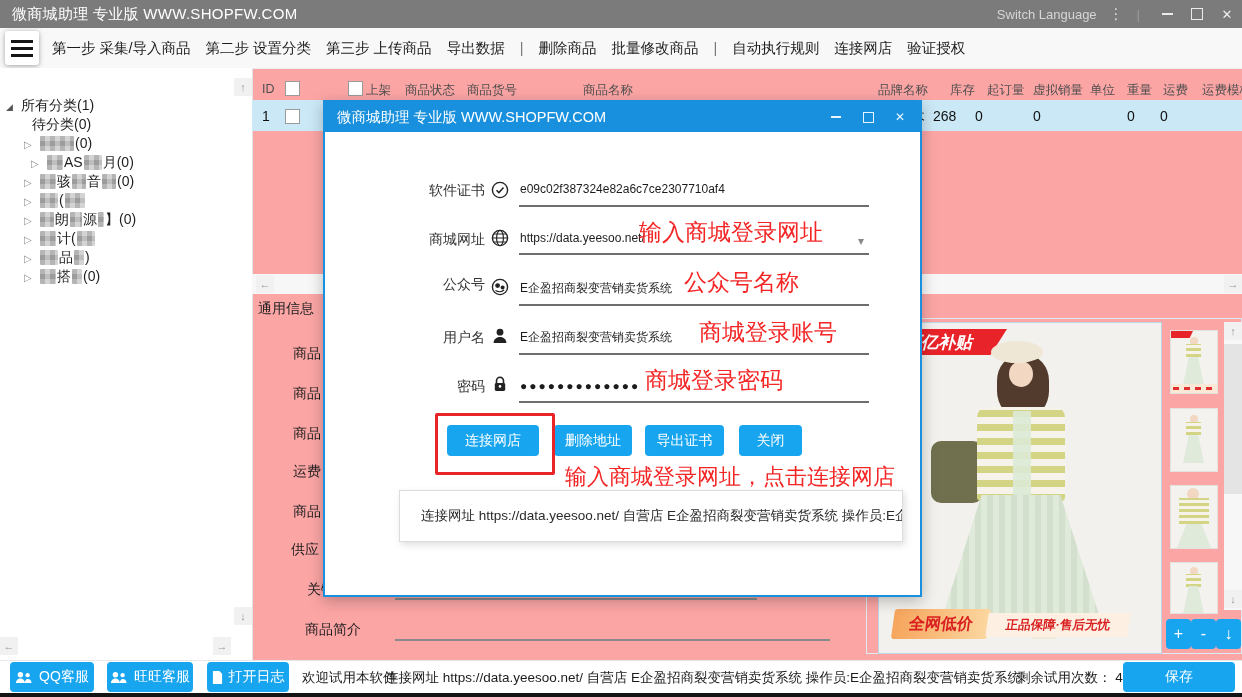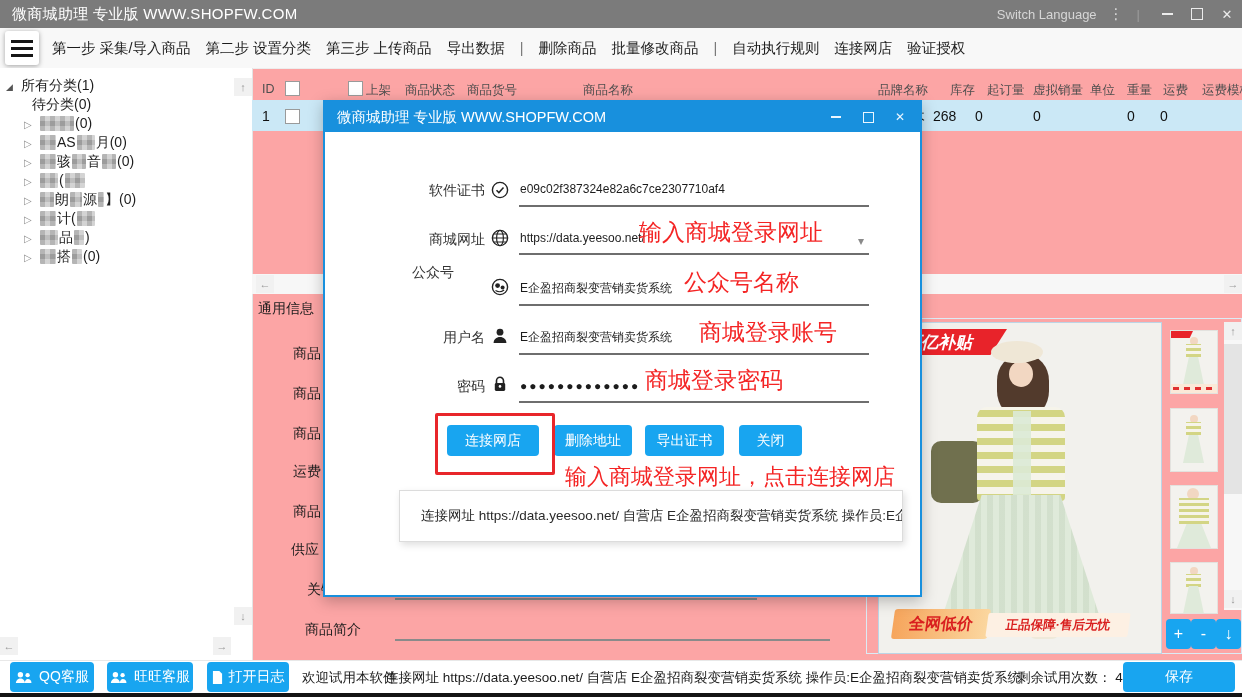--- a/index.html
+++ b/index.html
@@ -17,21 +17,21 @@
   .wc.max i{display:block;width:10px;height:10px;border:1.5px solid #ececec;}
   
   .menubar{position:absolute;left:0;top:28px;width:1242px;height:40px;background:#f8f8f8;border-bottom:1px solid #ededed;}
   .hamburger{position:absolute;left:5px;top:3px;width:34px;height:34px;background:#fff;border-radius:3px;
              box-shadow:0 1px 5px rgba(0,0,0,.35);display:flex;flex-direction:column;justify-content:center;gap:4px;align-items:center;}
   .hamburger i{display:block;width:22px;height:3px;background:#161616;}
   .menu-items{position:absolute;left:52px;top:0;height:40px;display:flex;align-items:center;gap:15px;font-size:14.5px;color:#1c1c1c;white-space:nowrap;}
   .menu-items .sep{color:#777;}
   
   .sidebar{position:absolute;left:0;top:68px;width:252px;height:592px;background:#fff;border-right:1px solid #e4e4e4;}
-  .tree{position:absolute;left:0;top:8px;width:230px;font-size:14px;line-height:19px;color:#1d1d1d;}
+  .tree{position:absolute;left:0;top:28px;width:230px;font-size:14px;line-height:19px;color:#1d1d1d;}
   .tree-row{white-space:nowrap;height:19px;}
   .expander{display:inline-block;width:12px;margin-right:3px;font-size:9px;color:#555;}
   .expander.collapsed{color:#8f8f8f;font-size:10px;}
   .mosaic{display:inline-block;height:15px;vertical-align:-3px;margin:0 1px;border-radius:1px;
     background-image:repeating-linear-gradient(90deg,rgba(0,0,0,.10) 0 5px,rgba(255,255,255,.20) 5px 10px),
                      repeating-linear-gradient(0deg,#c9c9c9 0 5px,#aeaeae 5px 10px);}
   .sb-btn{position:absolute;width:18px;height:18px;background:#f1f1f1;color:#9a9a9a;font-size:11px;
           display:flex;align-items:center;justify-content:center;}
   
   .thead{position:absolute;left:252px;top:78px;width:990px;height:22px;font-size:12.5px;color:#4e4e4e;overflow:hidden;}
@@ -148,21 +148,21 @@
       <span>连接网店</span>
       <span>验证授权</span>
     </div>
   </div>
 
   <div class="sidebar">
     <div class="tree" id="tree">
         <div class="tree-row" style="padding-left: 6px;"><span class="expander expanded">◢</span><span>所有分类(1)</span></div>
         <div class="tree-row" style="padding-left: 32px;"><span>待分类(0)</span></div>
         <div class="tree-row" style="padding-left: 24px;"><span class="expander collapsed">▷</span><span class="mosaic" style="width: 34px;"></span><span>(0)</span></div>
-        <div class="tree-row" style="padding-left: 24px;"><span class="expander collapsed">▷</span><span class="mosaic" style="width: 16px;"></span><span>AS</span><span class="mosaic" style="width: 18px;"></span><span>月(0)</span></div>
+        <div class="tree-row" style="padding-left: 31px;"><span class="expander collapsed">▷</span><span class="mosaic" style="width: 16px;"></span><span>AS</span><span class="mosaic" style="width: 18px;"></span><span>月(0)</span></div>
         <div class="tree-row" style="padding-left: 24px;"><span class="expander collapsed">▷</span><span class="mosaic" style="width: 16px;"></span><span>骇</span><span class="mosaic" style="width: 14px;"></span><span>音</span><span class="mosaic" style="width: 14px;"></span><span>(0)</span></div>
         <div class="tree-row" style="padding-left: 24px;"><span class="expander collapsed">▷</span><span class="mosaic" style="width: 18px;"></span><span>(</span><span class="mosaic" style="width: 20px;"></span></div>
         <div class="tree-row" style="padding-left: 24px;"><span class="expander collapsed">▷</span><span class="mosaic" style="width: 14px;"></span><span>朗</span><span class="mosaic" style="width: 12px;"></span><span>源</span><span class="mosaic" style="width: 6px;"></span><span>】(0)</span></div>
         <div class="tree-row" style="padding-left: 24px;"><span class="expander collapsed">▷</span><span class="mosaic" style="width: 16px;"></span><span>计(</span><span class="mosaic" style="width: 18px;"></span></div>
         <div class="tree-row" style="padding-left: 24px;"><span class="expander collapsed">▷</span><span class="mosaic" style="width: 18px;"></span><span>品</span><span class="mosaic" style="width: 10px;"></span><span>)</span></div>
         <div class="tree-row" style="padding-left: 24px;"><span class="expander collapsed">▷</span><span class="mosaic" style="width: 16px;"></span><span>搭</span><span class="mosaic" style="width: 10px;"></span><span>(0)</span></div>
       </div>
     <div class="sb-btn" style="left:234px;top:10px;">↑</div>
     <div class="sb-btn" style="left:234px;top:539px;">↓</div>
     <div class="sb-btn" style="left:0;top:569px;">←</div>
@@ -290,21 +290,21 @@
           <circle cx="9" cy="9" r="7.6" fill="none" stroke="#222" stroke-width="1.4"></circle>
           <ellipse cx="9" cy="9" rx="3.4" ry="7.6" fill="none" stroke="#222" stroke-width="1.2"></ellipse>
           <path d="M1.4 9h15.2M2.4 5h13.2M2.4 13h13.2" stroke="#222" stroke-width="1.1" fill="none"></path>
         </svg>
     </span>
     <span class="fld-value" style="top:129px;">https://data.yeesoo.net/</span>
     <span class="fld-note" style="left:314px;top:115px;">输入商城登录网址</span>
     <span class="caret" style="top:132px;">▾</span>
     <div class="fld-line" style="top:151px;"></div>
 
-    <span class="fld-label" style="top:162px;text-align:center;">公众号</span>
+    <span class="fld-label" style="top:174px;">公众号</span>
     <span class="fld-icon" style="top:176px;">
       <svg width="18" height="18" viewBox="0 0 18 18">
           <circle cx="9" cy="9" r="7.6" fill="none" stroke="#222" stroke-width="1.4"></circle>
           <circle cx="6.6" cy="7.6" r="2.4" fill="#222"></circle>
           <circle cx="11.6" cy="9.6" r="2" fill="#222"></circle>
           <path d="M4.5 12.6c2.8 1.6 6.2 1.2 8.6-.6" stroke="#222" stroke-width="1.1" fill="none"></path>
         </svg>
     </span>
     <span class="fld-value" style="top:178px;">E企盈招商裂变营销卖货系统</span>
     <span class="fld-note" style="left:359px;top:165px;">公众号名称</span>

